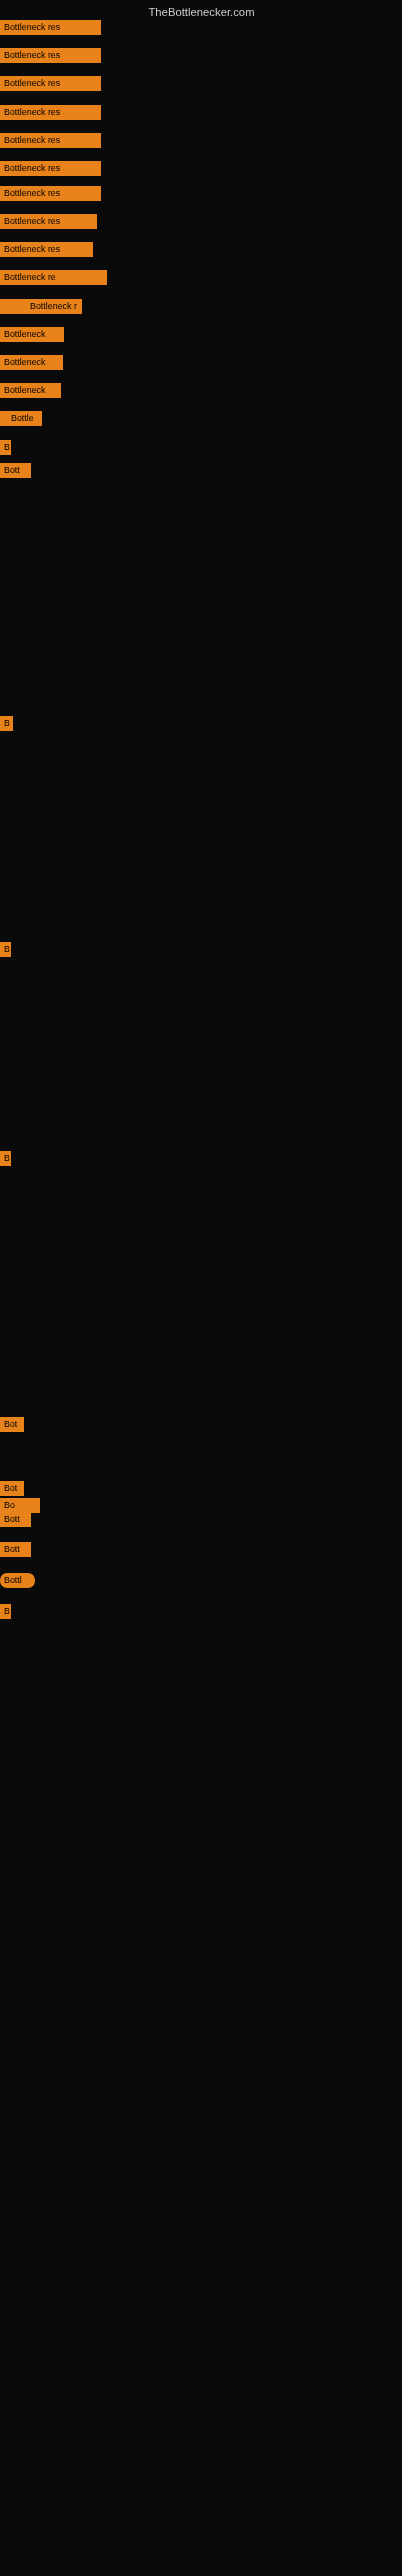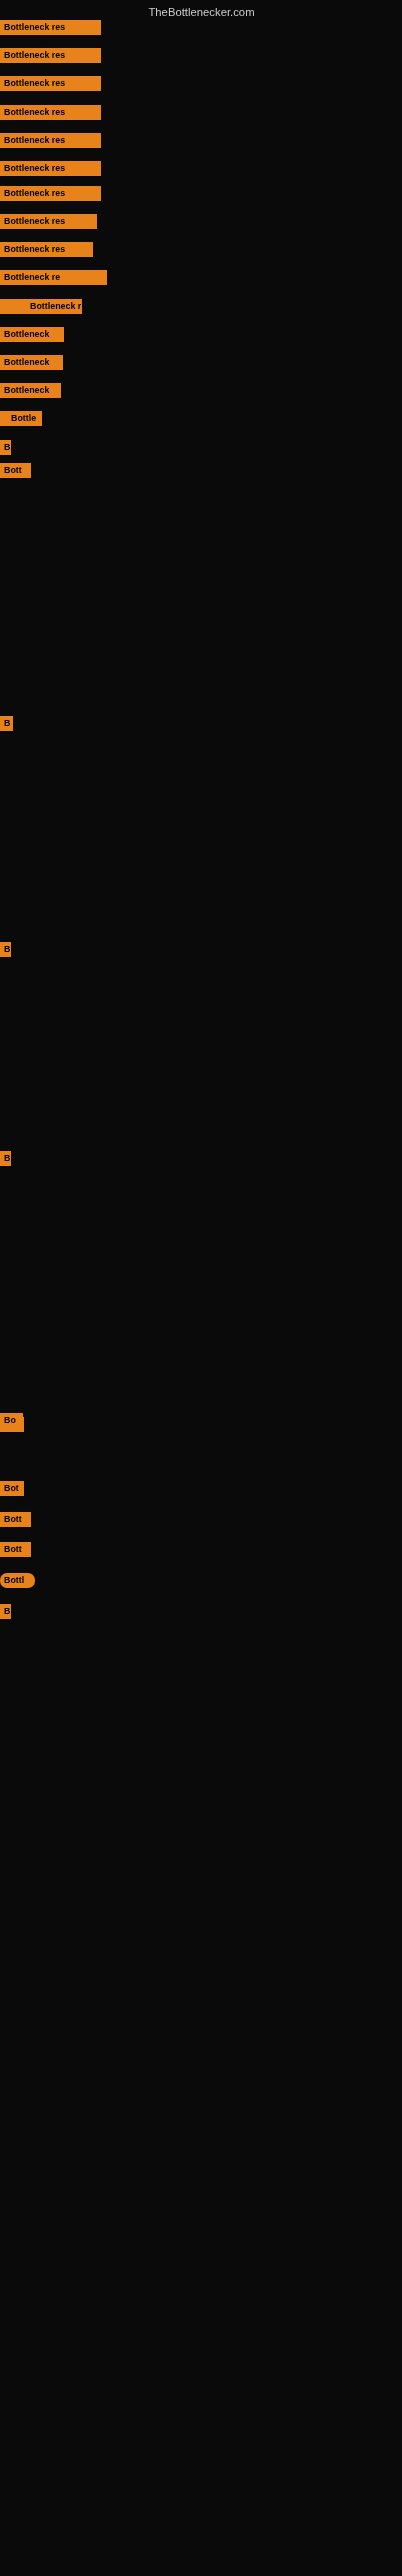--- a/index.html
+++ b/index.html
@@ -20,21 +20,21 @@
       color: #cccccc;
       font-size: 11.3px;
       padding: 6.4px 0;
     }
     .bottleneck-item {
       position: absolute;
       left: 0;
       background-color: #e8821a;
       color: #000;
       font-size: 8.9px;
-      font-weight: bold;
+      font-weight: normal;
       padding: 2.4px 4px;
       white-space: nowrap;
       overflow: hidden;
       cursor: pointer;
     }
   </style>
 </head>
 <body>
 
 <div class="site-title">TheBottlenecker.com</div>
@@ -53,19 +53,19 @@
 <div class="bottleneck-item" style="top: 327px; width: 64px;">Bottleneck</div>
 <div class="bottleneck-item" style="top: 355px; width: 63px;">Bottleneck</div>
 <div class="bottleneck-item" style="top: 383px; width: 61px;">Bottleneck</div>
 <div class="bottleneck-item" style="top: 411px; width: 42px; padding-left: 11px;">Bottle</div>
 <div class="bottleneck-item" style="top: 440px; width: 11.3px;">B</div>
 <div class="bottleneck-item" style="top: 463px; width: 31px;">Bott</div>
 <div class="bottleneck-item" style="top: 716px; width: 13px;">B</div>
 <div class="bottleneck-item" style="top: 942px; width: 11.3px;">B</div>
 <div class="bottleneck-item" style="top: 1151px; width: 11.3px;">B</div>
 <div class="bottleneck-item" style="top: 1417px; width: 24px;">Bot</div>
-<div class="bottleneck-item" style="top: 1413px; width: 23px;">Bo</div>
+<div class="bottleneck-item" style="top: 1498px; width: 40px;">Bo</div>
 <div class="bottleneck-item" style="top: 1481px; width: 24px;">Bot</div>
 <div class="bottleneck-item" style="top: 1512px; width: 31px;">Bott</div>
 <div class="bottleneck-item" style="top: 1542px; width: 31px;">Bott</div>
 <div class="bottleneck-item" style="top: 1573px; width: 35px; border-radius: 7px;">Bottl</div>
 <div class="bottleneck-item" style="top: 1604px; width: 11.3px;">B</div>
 
 
 </body></html>

